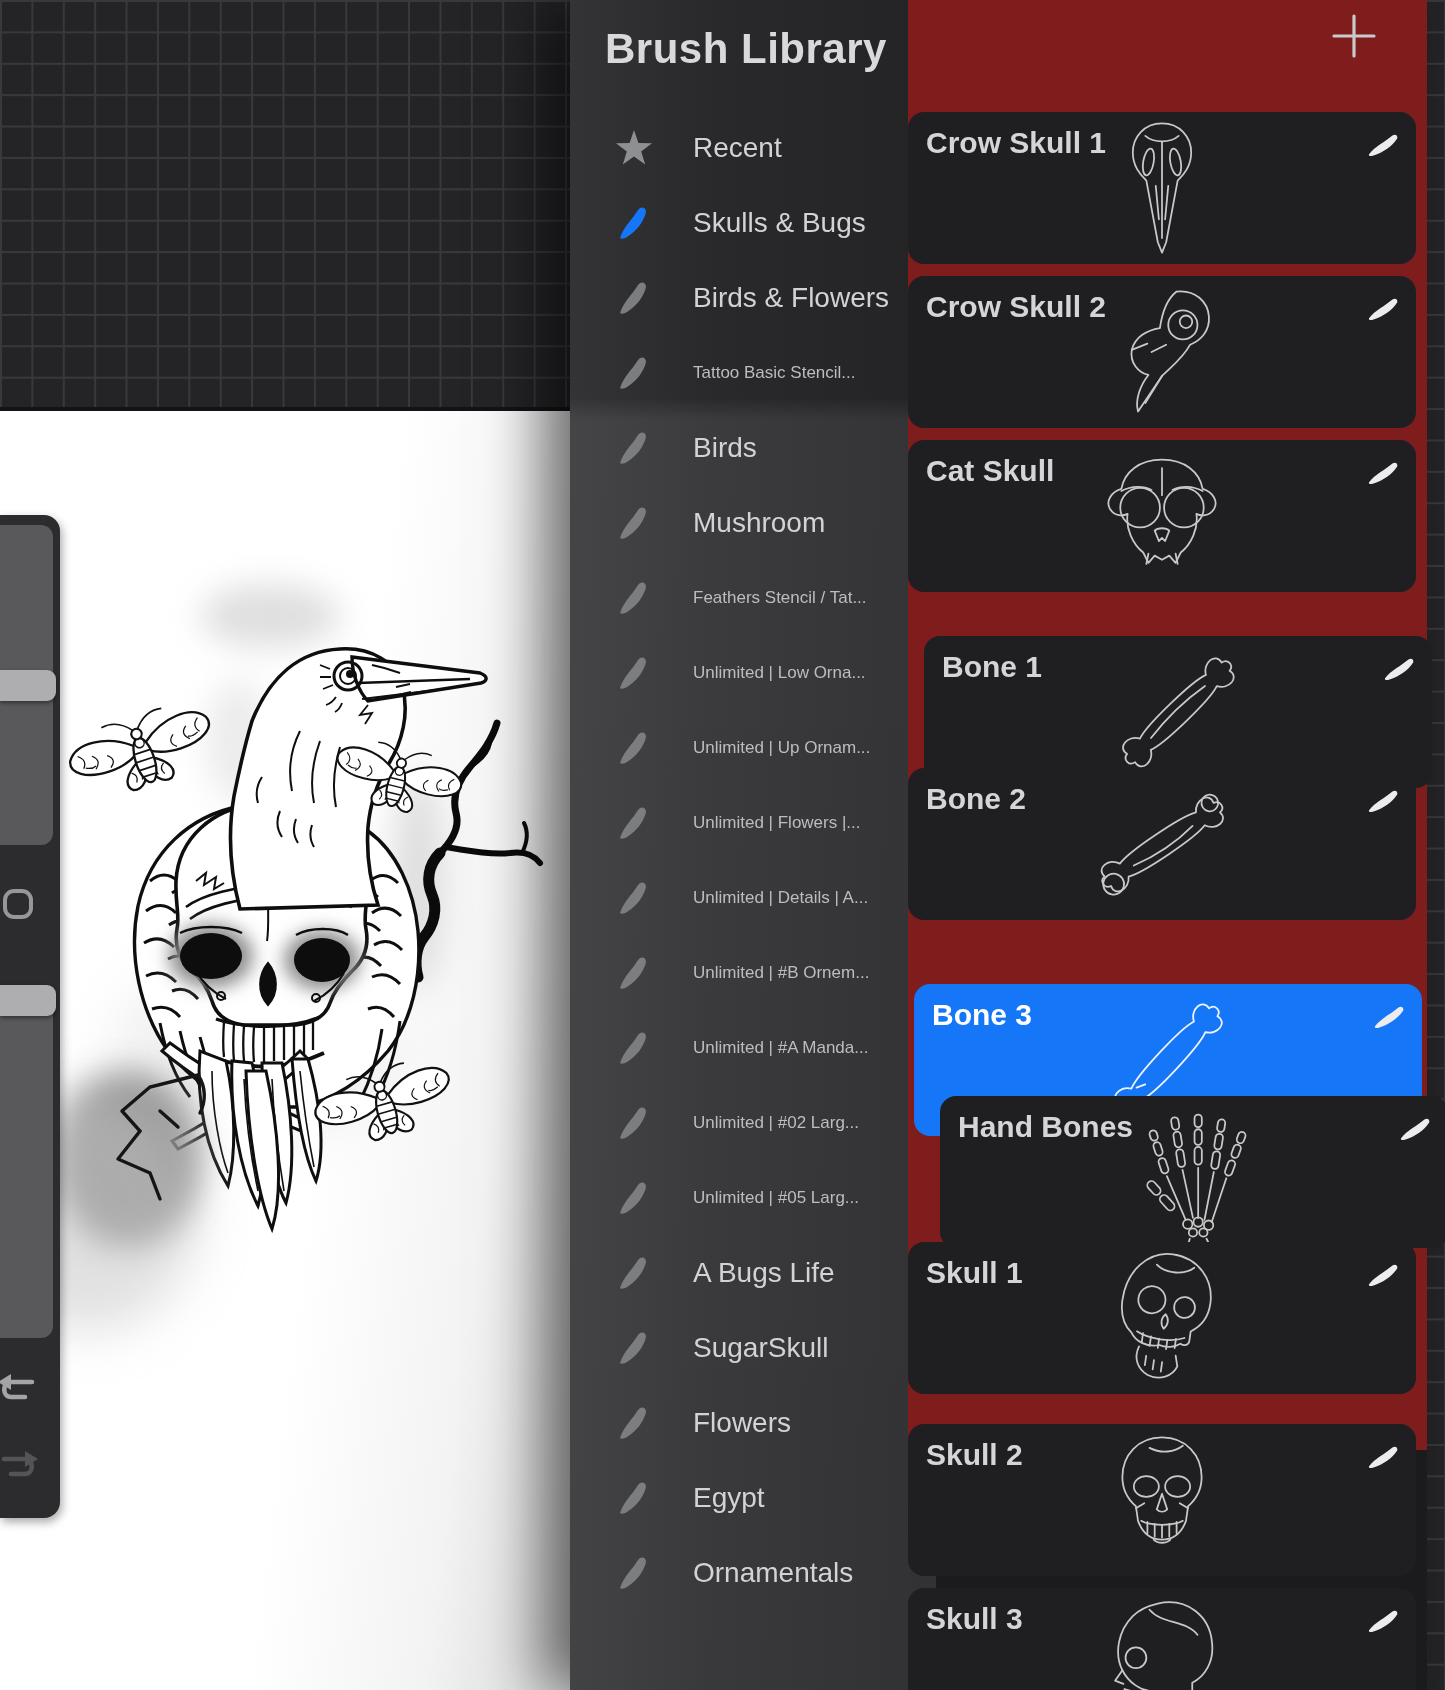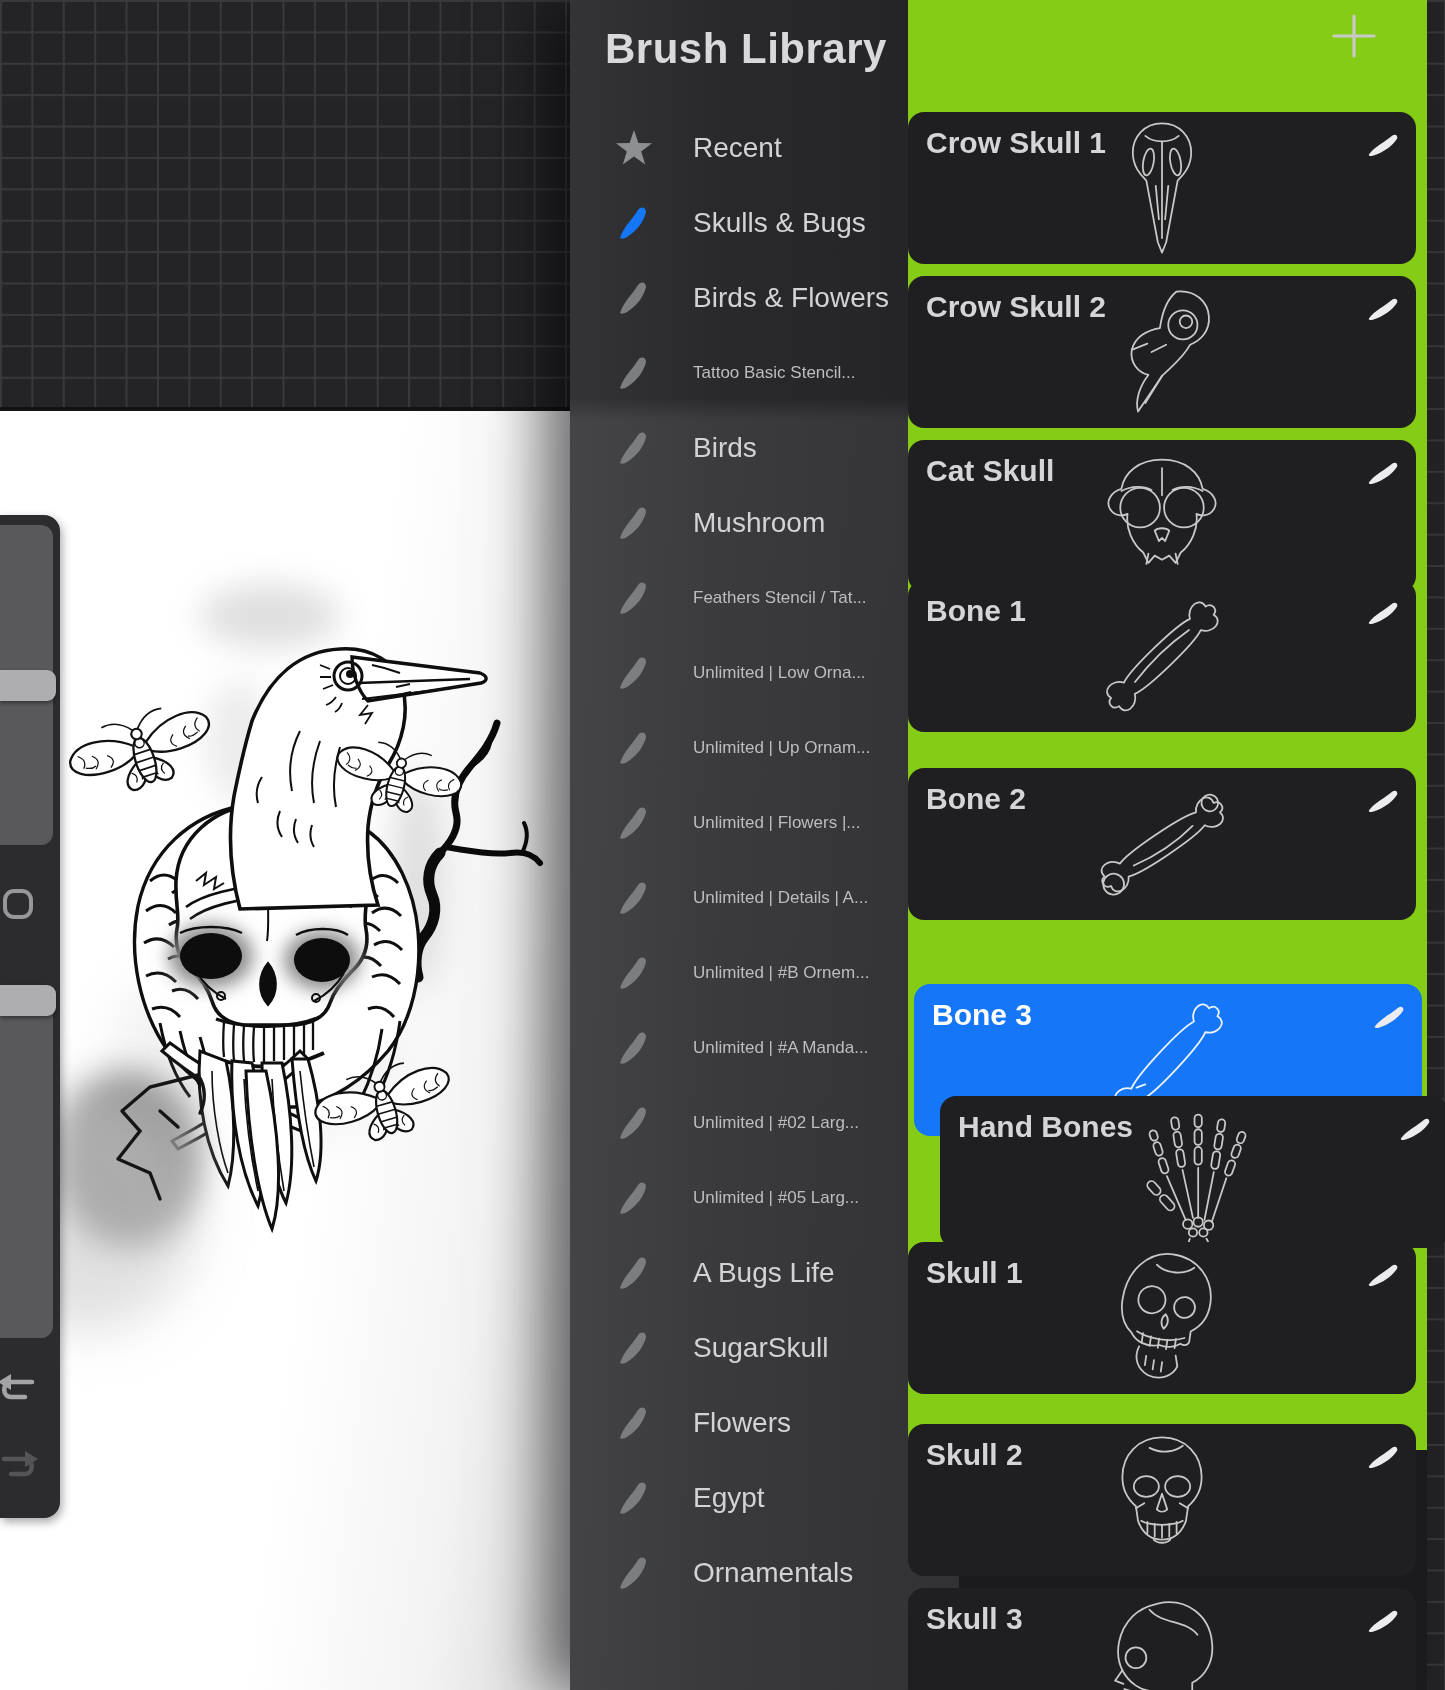--- a/index.html
+++ b/index.html
@@ -30,22 +30,22 @@
   .modify-btn{position:absolute;left:3px;top:374px;width:30px;height:30px;
     border:4.5px solid #97979a;border-radius:11px;background:transparent;}
   .undo-btn{position:absolute;left:-6px;top:856px;}
   .redo-btn{position:absolute;left:-6px;top:933px;}
   
   .panel{position:absolute;left:570px;top:0;width:857px;height:1690px;z-index:4;
          background:#1b1b1d;box-shadow:-28px 0 55px rgba(0,0,0,.55);}
   .sets-col{position:absolute;left:0;top:0;width:366px;height:1690px;
     background-image:
       linear-gradient(90deg,rgba(255,255,255,.05) 0%,rgba(0,0,0,0) 40%,rgba(0,0,0,.13) 100%),
-      linear-gradient(180deg,#29292b 0px,#29292b 398px,#3b3b3e 420px,#39393b 100%); padding-left: 23px;}
-  .brush-col{position:absolute;left:338px;top:0;width:519px;height:1450px;background:#84cc16;}
+      linear-gradient(180deg,#29292b 0px,#29292b 398px,#3b3b3e 420px,#39393b 100%);}
+  .brush-col{position:absolute;left:338px;top:0;width:519px;height:1450px;background:#7f1d1d;}
   .panel-title{position:absolute;left:19px;top:9px;margin:16px;font-size:42px;font-weight:800;
     color:#d9d9db;letter-spacing:.5px;z-index:6;text-align:center;}
   .add-btn{position:absolute;left:760px;top:12px;width:48px;height:48px;z-index:6;
     background:none;border:none;padding:0;cursor:pointer;}
   
   .sets-list{position:absolute;left:0;top:110px;width:338px;z-index:5;}
   .set-item{height:75px;display:flex;align-items:center;padding-left:42px;cursor:pointer;}
   .set-icon{width:44px;height:44px;flex:none;display:flex;align-items:center;justify-content:center;}
   .set-label{margin-left:37px;font-size:28px;color:#d3d3d5;white-space:nowrap;}
   .set-item.small .set-label{font-size:17px;color:#bdbdbf;}
@@ -412,21 +412,21 @@
     <div class="card-preview"><svg class="pv" viewBox="0 0 140 140">
     <path d="M70 16 C92 16 106 28 109 44 C119 47 124 56 120 63 C115 71 107 70 103 68 C105 82 98 97 88 105 L83 115 L77 108 L70 112 L63 108 L57 115 L52 105 C42 97 35 82 37 68 C33 70 25 71 20 63 C16 56 21 47 31 44 C34 28 48 16 70 16 Z"></path>
     <circle cx="49" cy="62" r="19"></circle>
     <circle cx="91" cy="62" r="19"></circle>
     <path d="M70 24 L70 50"></path>
     <path d="M63 84 C66 81 74 81 77 84 L73 94 L70 91 L67 94 Z"></path>
     <path d="M31 46 C41 41 52 41 60 45 M80 45 C88 41 99 41 109 46"></path>
     <path d="M57 106 L55 116 M83 106 L85 116"></path>
   </svg></div>
   </div>
-        <div class="card" style="top: 580px;">
+        <div class="card" style="top: 636px; margin-left: 16px;">
     <div class="card-label">Bone 1</div>
     <span class="card-swoosh"><svg width="34" height="26" viewBox="0 0 36 26">
     <path class="cswoosh-fill" d="M3 23 C10 14 20 10 28 3 C31 1 34 3 33 6 C28 14 18 21 8 24 C5 25 3 25 3 23 Z"></path>
   </svg></span>
     <div class="card-preview"><svg class="pv" viewBox="0 0 140 140">
     <g transform="rotate(-44 70 70)">
       <path d="M26 63 C20 52 4 54 7 65 C0 66 0 75 7 76 C4 87 20 89 26 78 C40 83 100 83 114 78 C120 89 136 87 133 76 C140 75 140 66 133 65 C136 54 120 52 114 63 C100 58 40 58 26 63 Z"></path>
       <path d="M34 70 C60 66 80 66 106 70"></path>
     </g>
   </svg></div>

